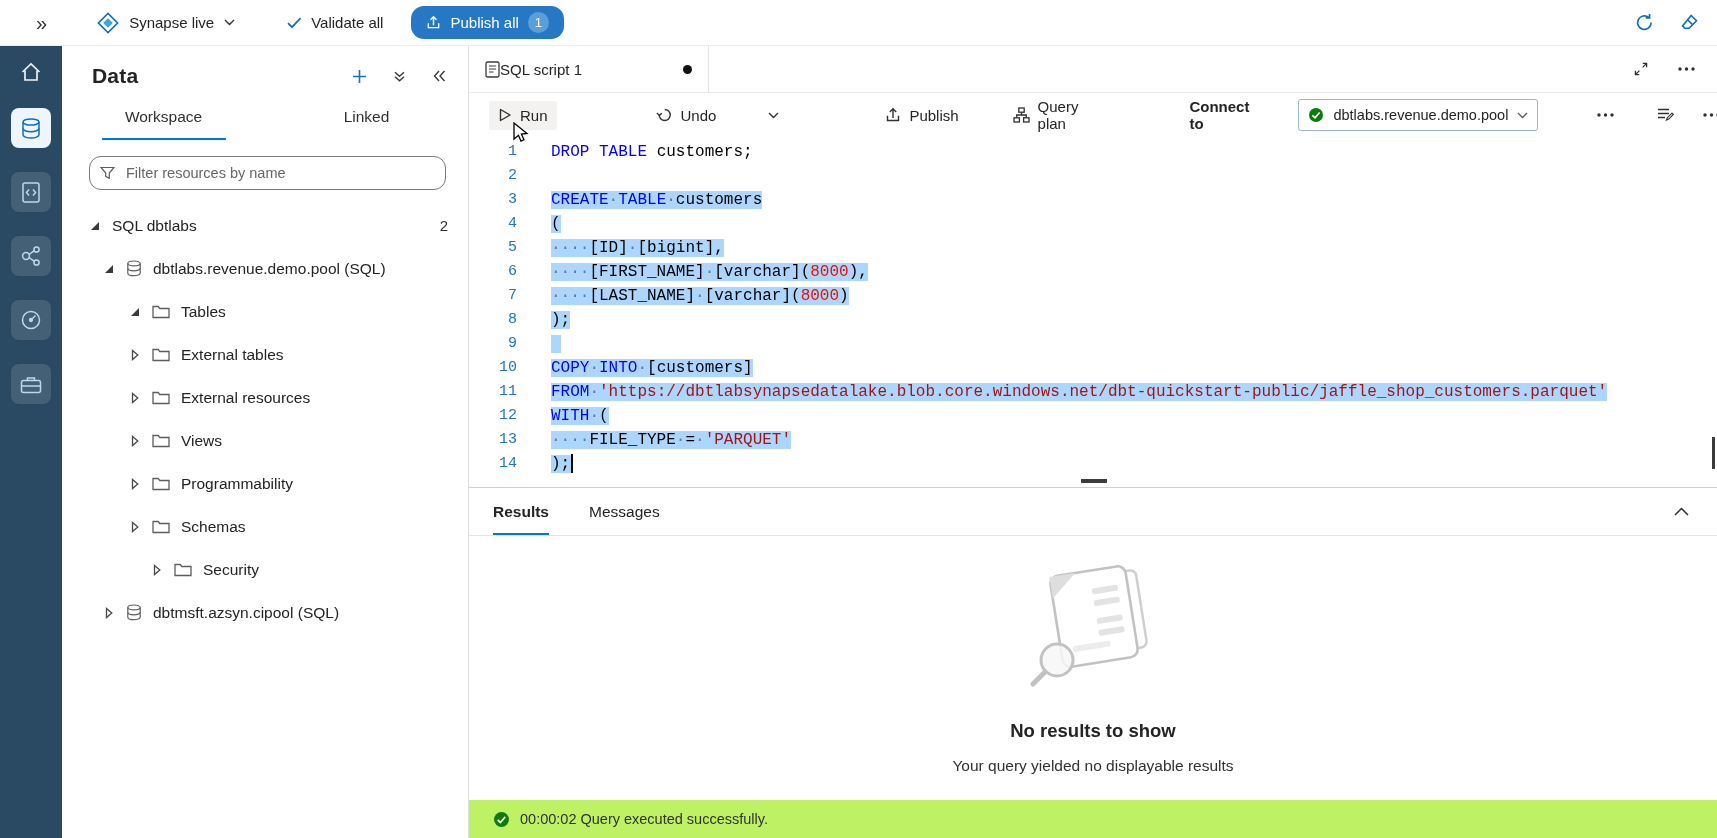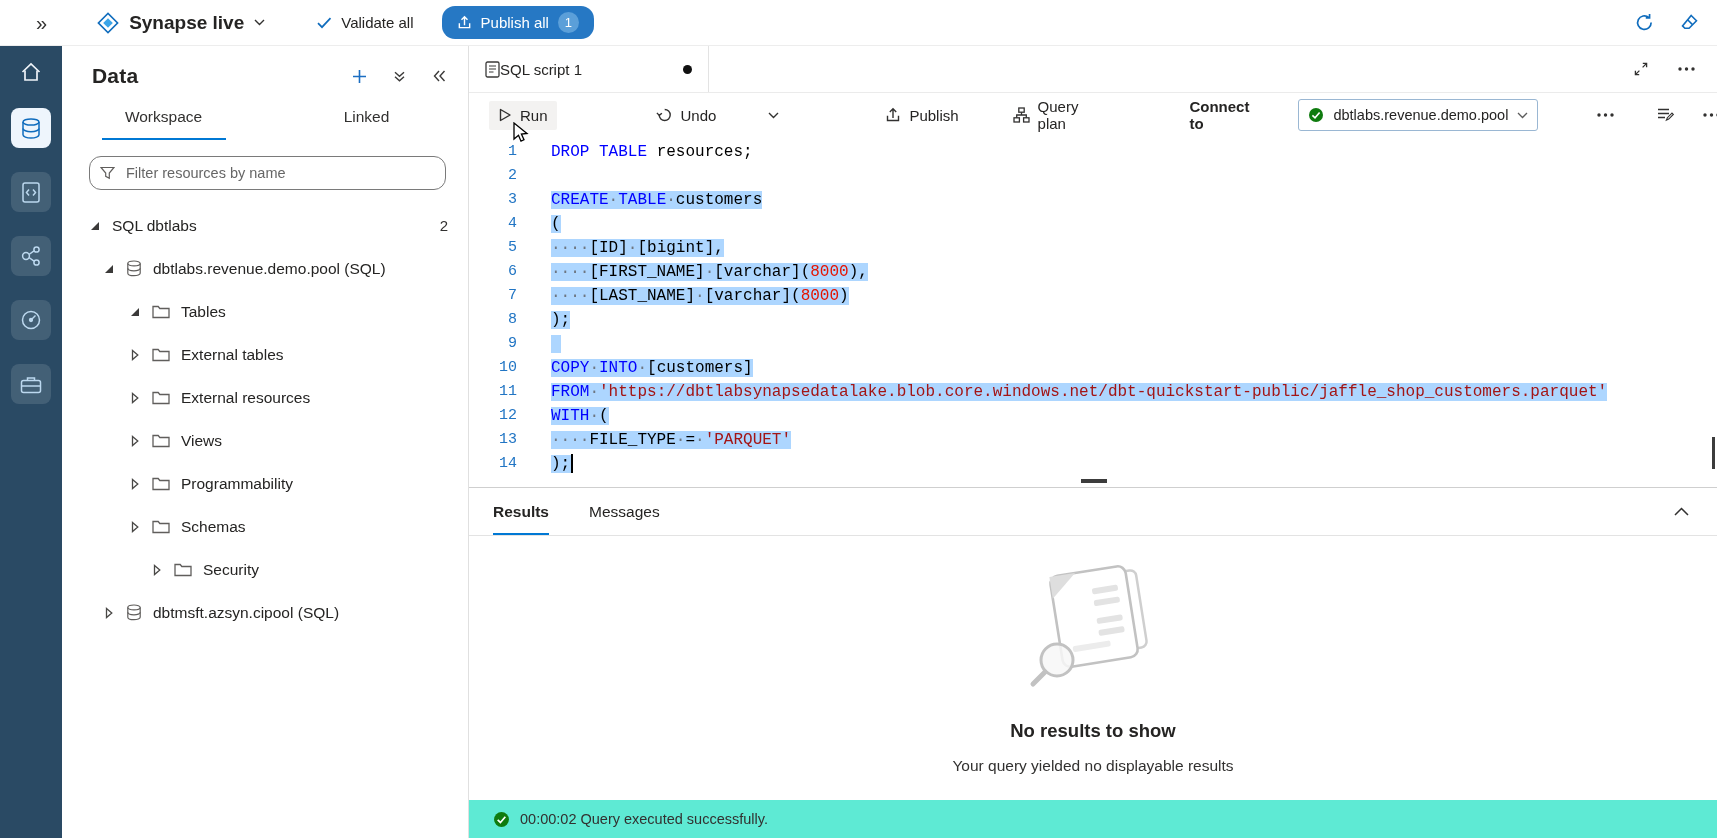--- a/index.html
+++ b/index.html
@@ -4,21 +4,21 @@
 <style>
   html,body{margin:0;padding:0;}
   body{width:1717px;height:838px;position:relative;overflow:hidden;background:#fff;
        font-family:"Liberation Sans",sans-serif;color:#252423;}
   svg{display:block;}
 
   
   .topbar{height:46px;display:flex;align-items:center;background:#fff;border-bottom:1px solid #ededed;box-sizing:border-box;}
   .expander-glyph{font-size:20px;color:#323130;margin-left:36px;line-height:1;}
   .mode{display:flex;align-items:center;gap:10px;margin-left:50px;}
-  .mode-label{font-size:19px;font-weight:bold;}
+  .mode-label{font-size:15px;}
   .validate{display:flex;align-items:center;gap:9px;margin-left:52px;font-size:15px;}
   .publish-btn{margin-left:28px;height:33px;padding:0 15px;background:var(--publish);color:#fff;border:none;
                border-radius:13px;font-size:15px;display:flex;align-items:center;gap:9px;font-family:inherit;}
   .badge{width:21px;height:21px;border-radius:50%;background:#5b9fd9;color:#fff;font-size:13px;
          display:flex;align-items:center;justify-content:center;}
   .topbar-right{margin-left:auto;display:flex;align-items:center;gap:26px;margin-right:18px;}
 
   
   .app{display:flex;height:792px;}
 
@@ -89,21 +89,21 @@
   
   .results{flex:1;border-top:1px solid #cfcfcf;display:flex;flex-direction:column;min-height:0;}
   .res-tabs{height:48px;display:flex;align-items:center;padding-left:24px;border-bottom:1px solid #e3e3e3;box-sizing:border-box;}
   .res-tab{margin-right:40px;font-size:15.5px;height:100%;display:flex;align-items:center;position:relative;color:#252423;}
   .res-tab.active{font-weight:700;}
   .res-tab.active::after{content:"";position:absolute;left:0;right:0;bottom:0;height:2px;background:var(--accent);}
   .res-collapse{margin-left:auto;margin-right:28px;}
   .empty{flex:1;display:flex;flex-direction:column;align-items:center;justify-content:center;}
   .empty-title{font-size:18.5px;font-weight:700;margin-top:26px;}
   .empty-sub{font-size:15.5px;color:#323130;margin-top:15px;}
-  .statusbar{height:38px;background:#5eead4;display:flex;align-items:center;gap:10px;padding-left:24px;
+  .statusbar{height:38px;background:#bef264;display:flex;align-items:center;gap:10px;padding-left:24px;
              font-size:14.5px;color:#323130;flex:none;}
 
   .mouse{position:absolute;left:513px;top:122px;z-index:40;}
 </style>
 </head>
 <body>
 
 <div class="topbar">
   <span class="expander-glyph">»</span>
 
@@ -515,21 +515,21 @@
             </svg>
         </span>
       </div>
     </div>
 
     <div class="editor" id="editor">
       <div class="hthumb"></div>
       <div class="vthumb"></div>
     <div class="eline">
           <span class="enum">1</span>
-          <span class="ecode"><span class="tok-k">DROP</span> <span class="tok-k">TABLE</span> <span class="tok-pl">resources;</span></span>
+          <span class="ecode"><span class="tok-k">DROP</span> <span class="tok-k">TABLE</span> <span class="tok-pl">customers;</span></span>
         </div>
         <div class="eline">
           <span class="enum">2</span>
           <span class="ecode"></span>
         </div>
         <div class="eline">
           <span class="enum">3</span>
           <span class="ecode"><span class="selwrap"><span class="tok-k">CREATE</span><span class="ws">·</span><span class="tok-k">TABLE</span><span class="ws">·</span><span class="tok-pl">customers</span></span></span>
         </div>
         <div class="eline">

